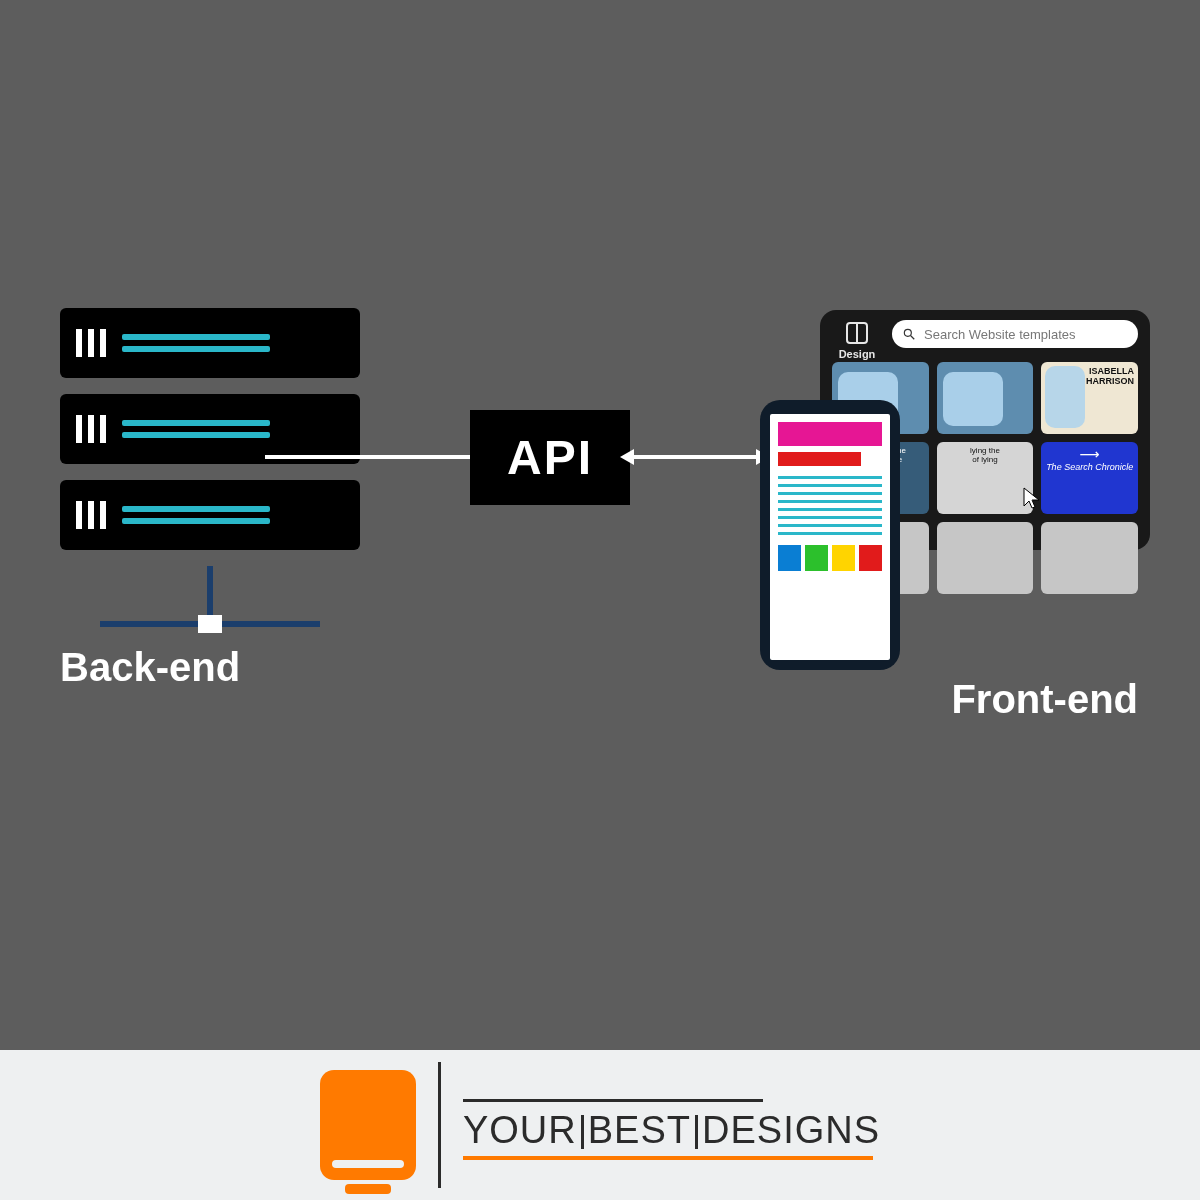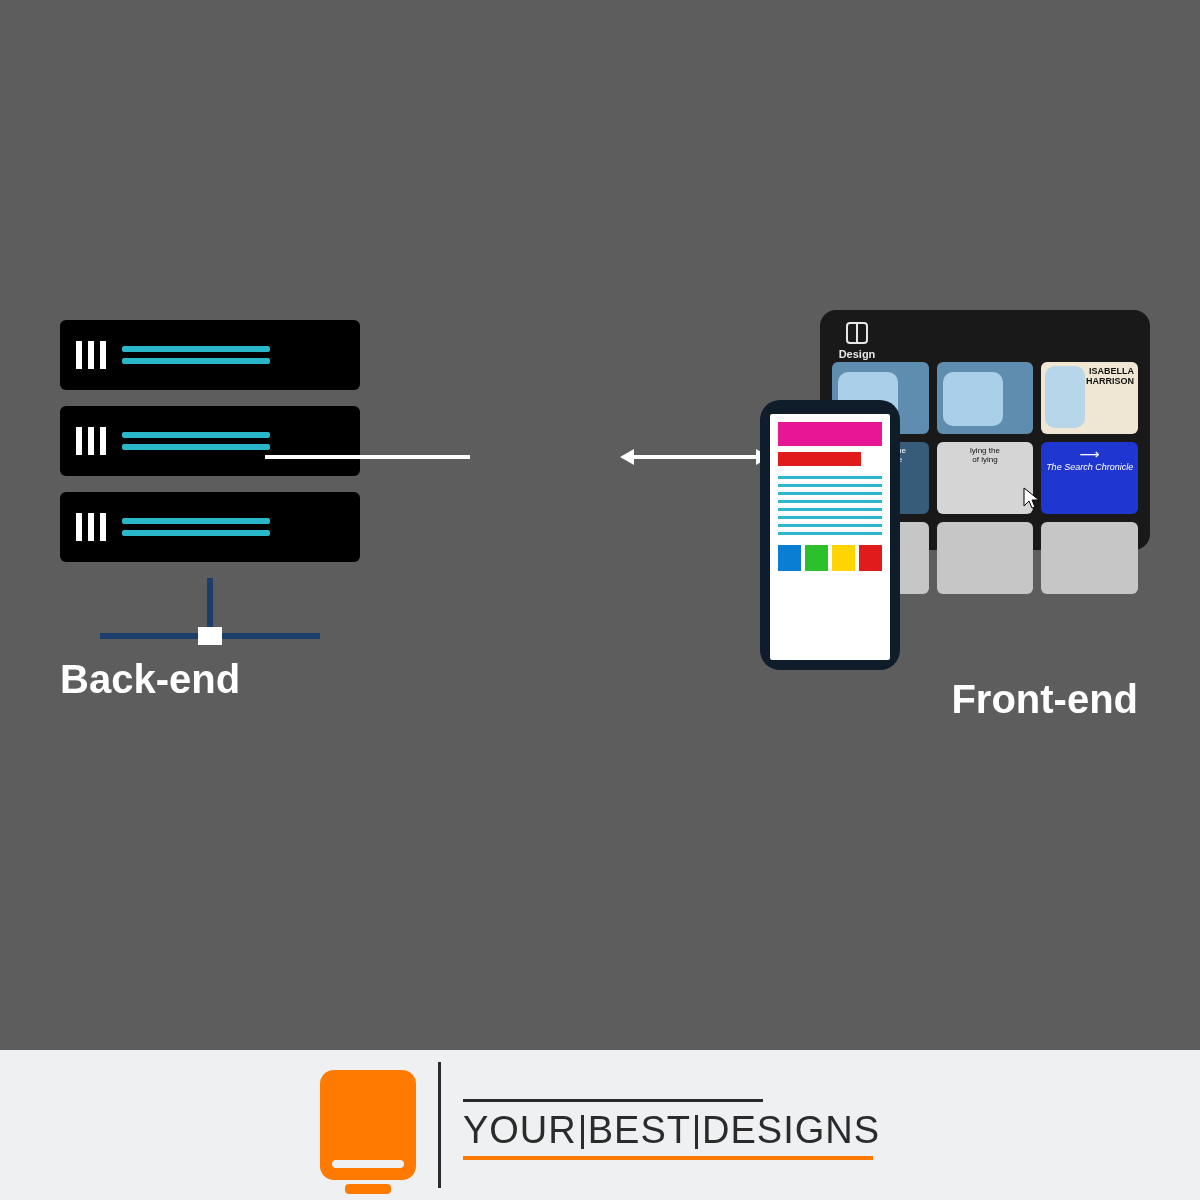--- a/index.html
+++ b/index.html
@@ -5,21 +5,21 @@
   * { box-sizing: border-box; margin: 0; padding: 0; }
   body {
     width: 1200px; height: 1200px;
     background: #5d5d5d;
     font-family: Arial, Helvetica, sans-serif;
     position: relative; overflow: hidden;
   }
   .stage { position: absolute; inset: 0; }
 
   
-  .servers { position: absolute; left: 60px; top: 320px; width: 300px; }
+  .servers { position: absolute; left: 60px; top: 308px; width: 300px; }
   .rack { background:#000; border-radius:6px; height:70px; margin-bottom:16px;
           display:flex; align-items:center; padding:0 16px; gap:16px; }
   .bars { display:flex; gap:6px; }
   .bars span { width:6px; height:28px; background:#fff; }
   .lines { flex:1; }
   .lines span { display:block; height:6px; background:#2ab7c9; margin:6px 0; border-radius:2px; }
   .leds { display:flex; gap:8px; }
   .leds span { width:14px; height:14px; border-radius:50%; border:3px solid; background:#000; }
   .led-r { border-color:#e6164a; } .led-g { border-color:#b4d40a; } .led-b { border-color:#1aa0e8; }
   .stand { width:6px; height:55px; background:#1b3e6c; margin:0 auto; }
@@ -146,28 +146,38 @@
           <span class="led-g"></span>
           <span class="led-b"></span>
         </div>
     </div>
     <div class="stand"></div>
     <div class="base"></div>
     <div class="label backend-label">Back-end</div>
   </div>
 
   <div class="arrow left"></div>
+  <div class="api-box">
+    <span>API</span>
+  </div>
   <div class="arrow right"></div>
 
   <div class="frontend">
     <div class="desktop">
       <div class="dk-top">
         <div class="side-tab">
           <div class="sq"></div>
           <div class="lbl">Design</div>
+        </div>
+        <div class="searchbar">
+          <svg width="14" height="14" viewBox="0 0 24 24">
+              <circle cx="10" cy="10" r="6" fill="none" stroke="#333" stroke-width="2"></circle>
+              <line x1="15" y1="15" x2="21" y2="21" stroke="#333" stroke-width="2"></line>
+            </svg>
+          <span>Search Website templates</span>
         </div>
       </div>
       <div class="grid">
         <div class="tpl a">
             <div class="blob"></div>
           </div>
         <div class="tpl a">
             <div class="blob"></div>
           </div>
         <div class="tpl b"><div class="blob"></div><span>ISABELLA HARRISON</span></div>

